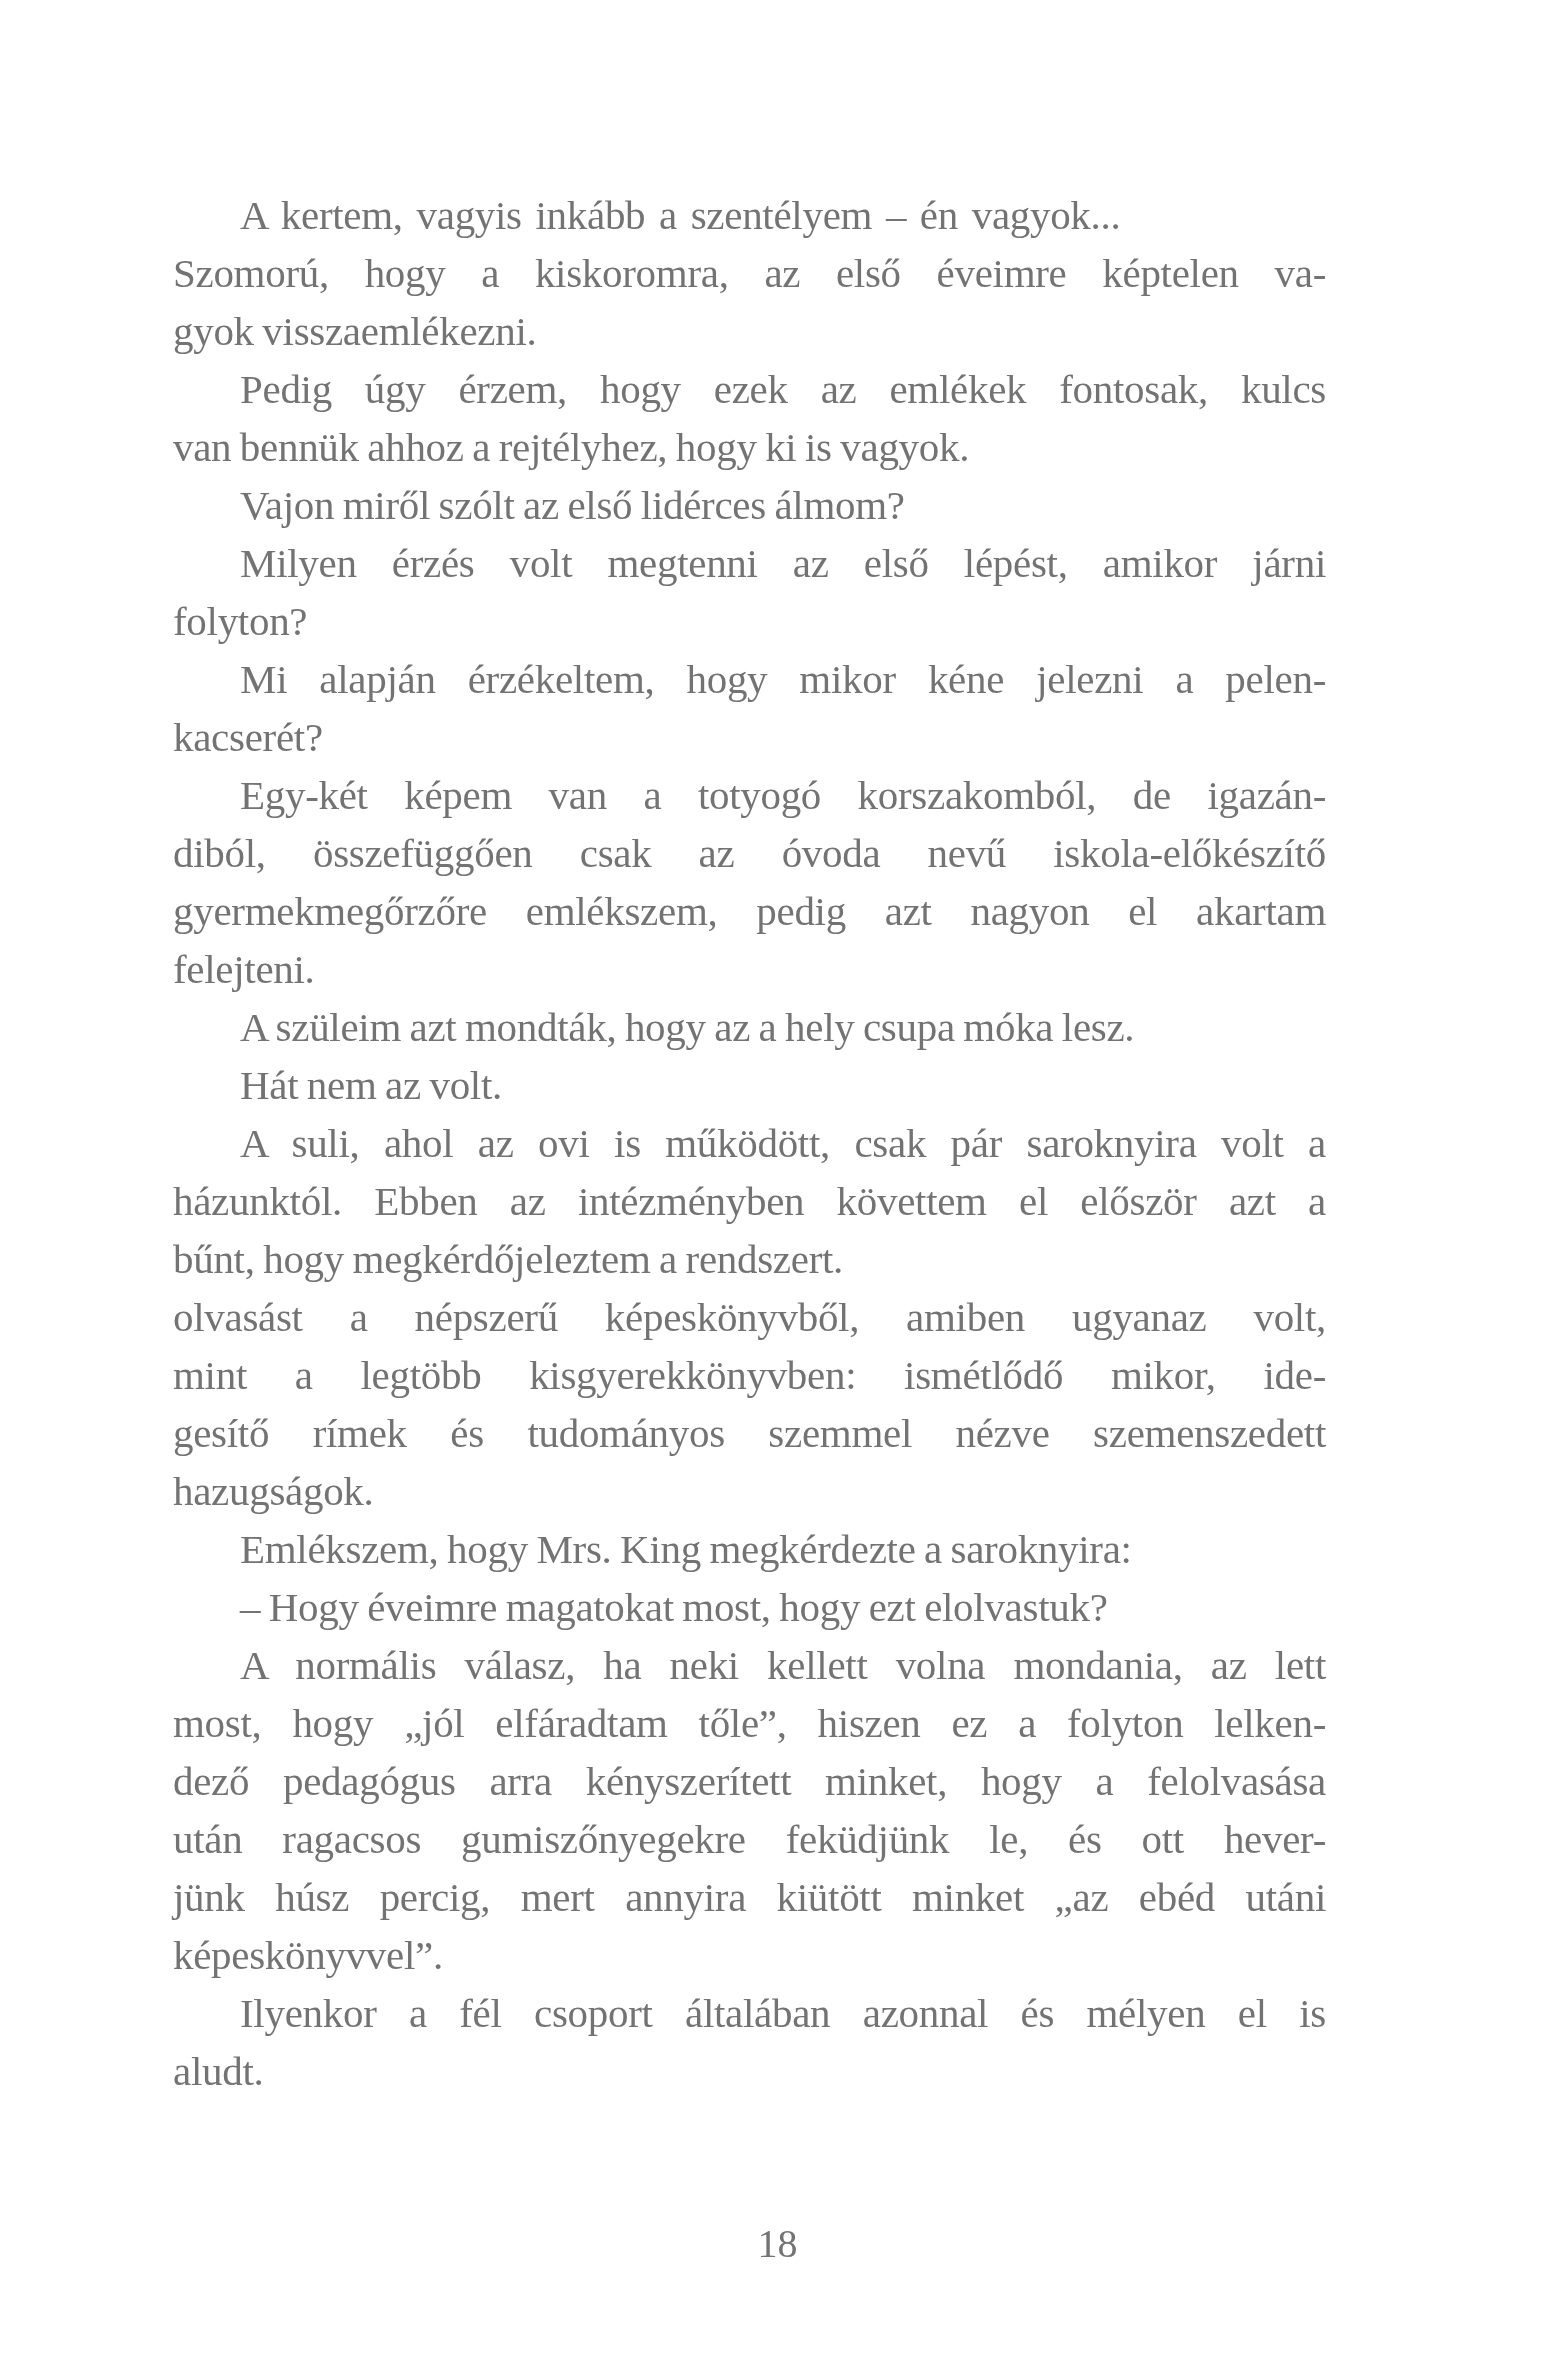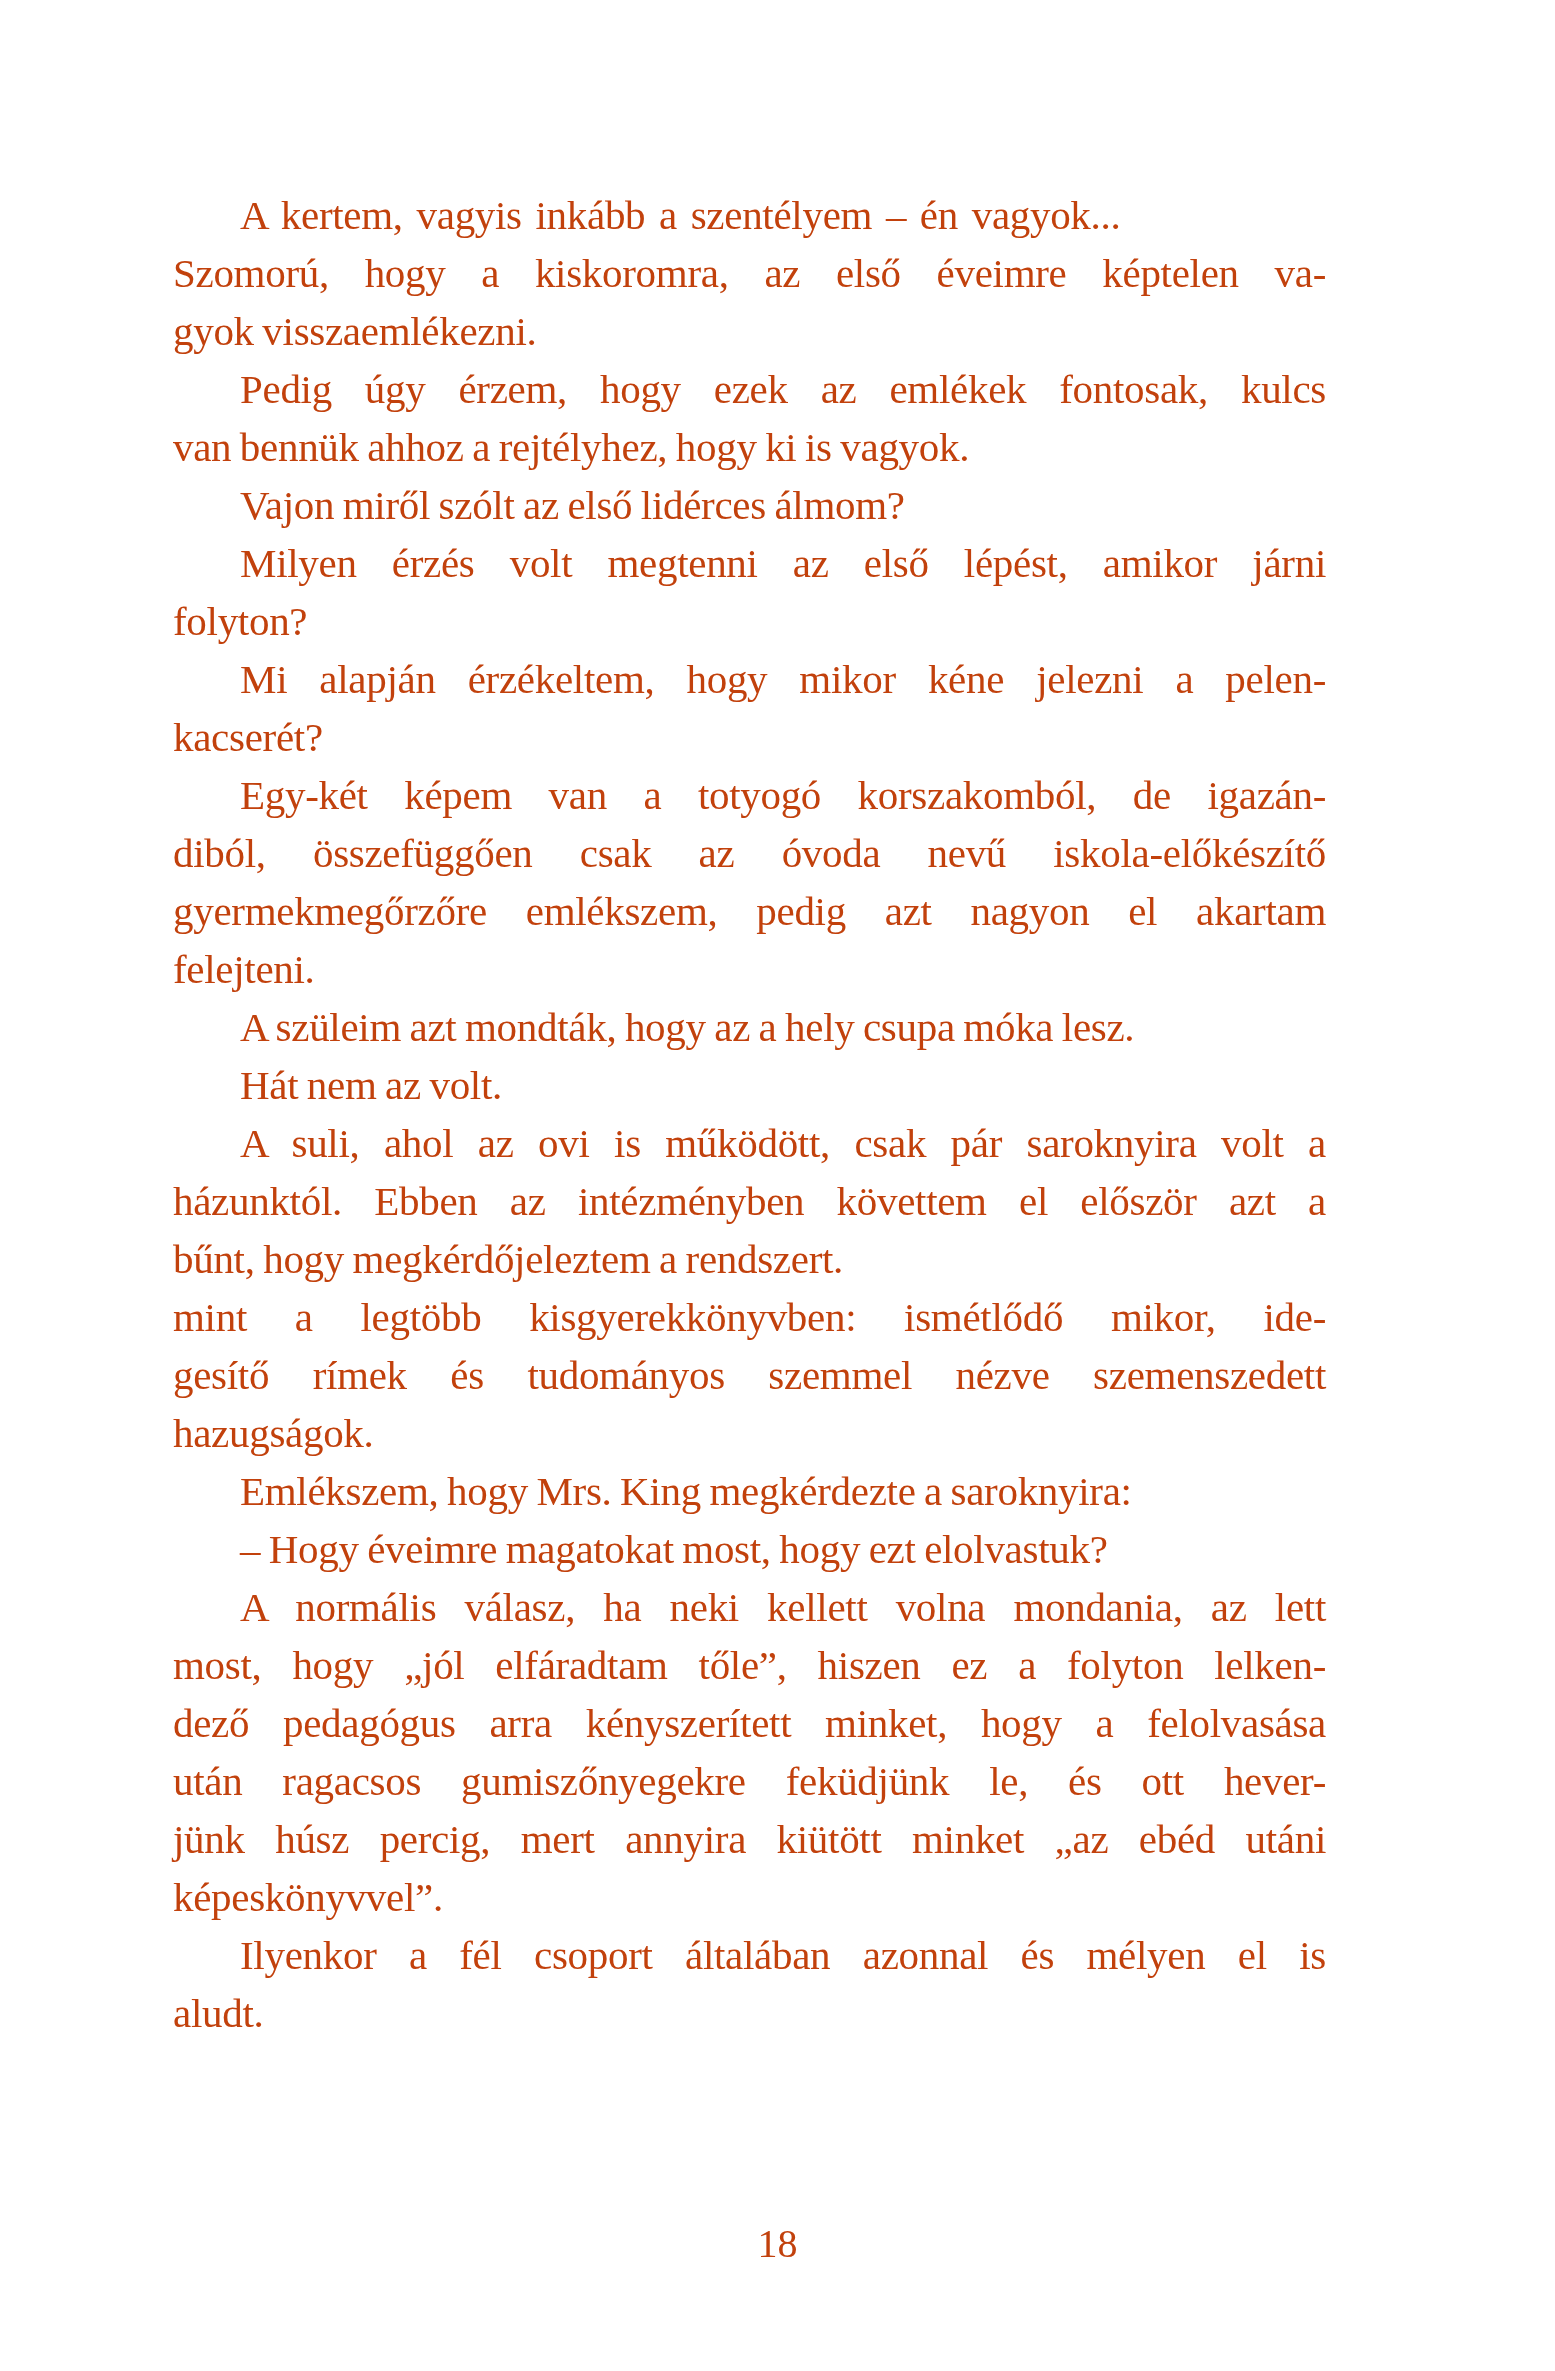--- a/index.html
+++ b/index.html
@@ -5,21 +5,21 @@
   html, body {
     margin: 0;
     padding: 0;
     background: #ffffff;
   }
   .page {
     position: relative;
     width: 1555px;
     height: 2372px;
     background: #ffffff;
-    color: #c2410c;
+    color: #737373;
     font-family: "Liberation Serif", "DejaVu Serif", serif;
     overflow: hidden;
   }
   .text-block {
     position: absolute;
     left: 173px;
     top: 186px;
     width: 1153px;
     font-size: 41px;
     line-height: 58px;
@@ -68,20 +68,21 @@
     <div class="line end">kacserét?</div>
     <div class="line indent">Egy-két képem van a totyogó korszakomból, de igazán-</div>
     <div class="line">diból, összefüggően csak az óvoda nevű iskola-előkészítő</div>
     <div class="line">gyermekmegőrzőre emlékszem, pedig azt nagyon el akartam</div>
     <div class="line end">felejteni.</div>
     <div class="line indent end">A szüleim azt mondták, hogy az a hely csupa móka lesz.</div>
     <div class="line indent end">Hát nem az volt.</div>
     <div class="line indent">A suli, ahol az ovi is működött, csak pár saroknyira volt a</div>
     <div class="line">házunktól. Ebben az intézményben követtem el először azt a</div>
     <div class="line end">bűnt, hogy megkérdőjeleztem a rendszert.</div>
+    <div class="line">olvasást a népszerű képeskönyvből, amiben ugyanaz volt,</div>
     <div class="line">mint a legtöbb kisgyerekkönyvben: ismétlődő mikor, ide-</div>
     <div class="line">gesítő rímek és tudományos szemmel nézve szemenszedett</div>
     <div class="line end">hazugságok.</div>
     <div class="line indent end">Emlékszem, hogy Mrs. King megkérdezte a saroknyira:</div>
     <div class="line indent end">– Hogy éveimre magatokat most, hogy ezt elolvastuk?</div>
     <div class="line indent">A normális válasz, ha neki kellett volna mondania, az lett</div>
     <div class="line">most, hogy „jól elfáradtam tőle”, hiszen ez a folyton lelken-</div>
     <div class="line">dező pedagógus arra kényszerített minket, hogy a felolvasása</div>
     <div class="line">után ragacsos gumiszőnyegekre feküdjünk le, és ott hever-</div>
     <div class="line">jünk húsz percig, mert annyira kiütött minket „az ebéd utáni</div>

